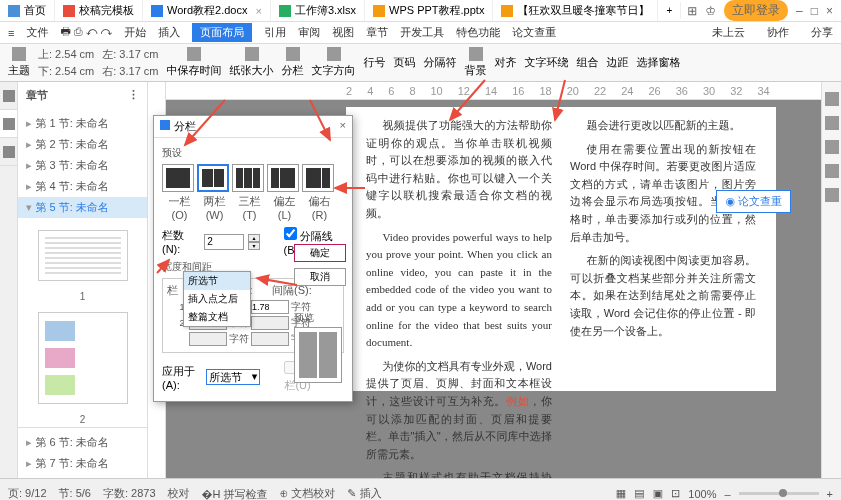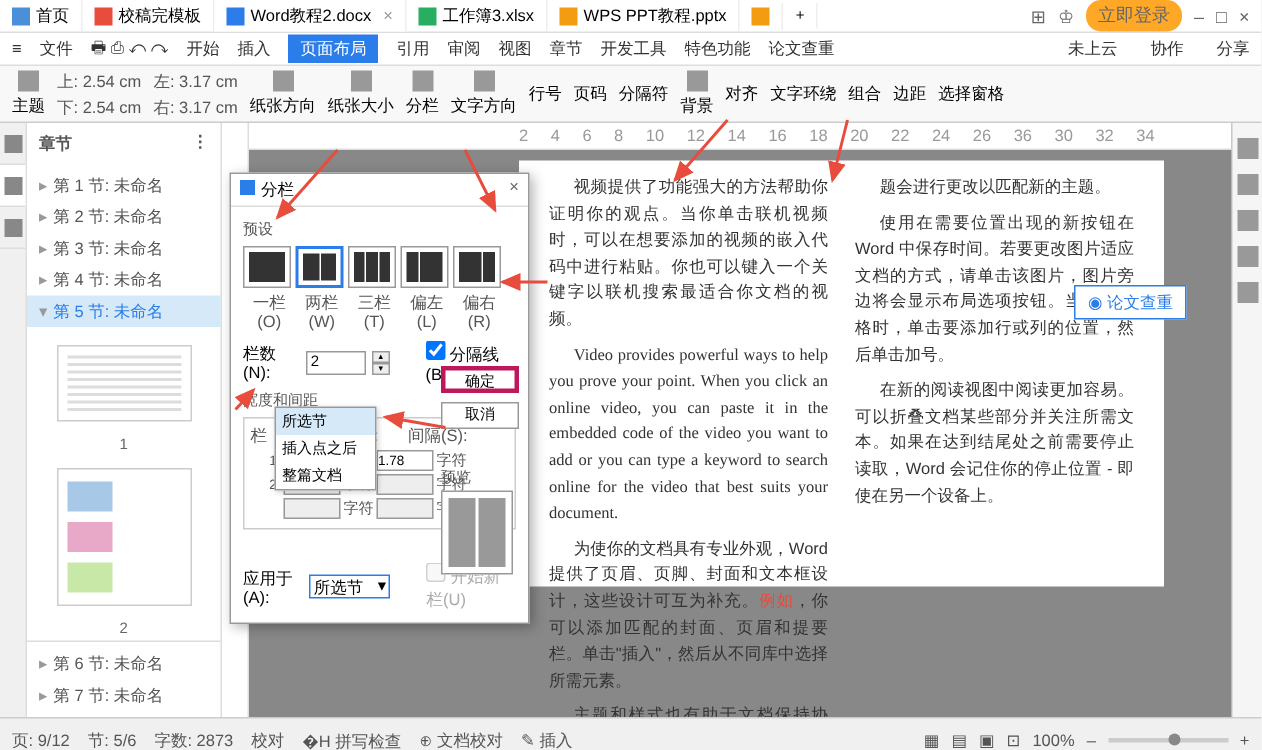--- a/index.html
+++ b/index.html
@@ -67,28 +67,28 @@
 .spinner-btn{height:8px;border:1px solid #999;background:#eee;font-size:6px;text-align:center;line-height:6px}
 .width-spacing{border:1px solid #ccc;padding:4px;margin-bottom:6px}
 .ws-header{display:flex;font-size:9px;color:#555;margin-bottom:2px}
 .ws-header span:first-child{width:50px}
 .ws-header span{width:55px}
 .ws-row{display:flex;align-items:center;gap:2px;margin-bottom:2px}
 .ws-row .num{width:20px;font-size:9px;color:#555;text-align:right}
 .ws-row input{width:38px;height:14px;border:1px solid #999;font-size:9px}
 .ws-row .unit{font-size:10px;color:#555;width:20px}
 .checkbox-row{display:flex;align-items:center;gap:3px;font-size:10px;margin:4px 0}
-.apply-row{display:flex;align-items:center;gap:4px;margin-top:22px;font-size:10px}
+.apply-row{display:flex;align-items:center;gap:4px;margin-top:8px;font-size:10px}
 .apply-select{width:68px;height:16px;border:1px solid #2b7de9;font-size:10px;position:relative}
 .dropdown{position:absolute;top:271px;left:183px;width:68px;background:#fff;border:1px solid #999;z-index:60;box-shadow:1px 1px 4px rgba(0,0,0,0.2)}
 .dropdown-item{padding:2px 4px;font-size:10px}
 .dropdown-item:first-child{background:#d6e9f8}
 .dialog-right{position:absolute;top:128px;right:6px;width:52px;display:flex;flex-direction:column;gap:6px}
 .dlg-btn{height:18px;border:1px solid #999;background:#fff;font-size:10px;text-align:center;line-height:16px}
-.dlg-btn.ok{border:3px solid #be185d}
+.dlg-btn.ok{border:1px solid #be185d}
 .preview-box{position:absolute;top:195px;right:6px;width:52px}
 .preview-label{font-size:10px;color:#555;margin-bottom:2px}
 .preview-img{width:48px;height:56px;border:1px solid #999;background:#fff;padding:4px;display:flex;gap:2px}
 .preview-col{flex:1;background:#999}
 .right-panel{width:20px;background:#f5f5f5;border-left:1px solid #ddd;display:flex;flex-direction:column;gap:10px;padding-top:10px;align-items:center}
 .right-panel-icon{width:14px;height:14px;background:#999}
 .float-btn{position:absolute;top:108px;right:30px;background:#fff;border:1px solid #2b7de9;padding:3px 8px;font-size:10px;color:#2b7de9;display:flex;align-items:center;gap:3px}
 .statusbar{height:30px;background:#f0f0f0;border-top:1px solid #ccc;display:flex;align-items:center;padding:0 8px;gap:12px;font-size:10px;color:#555}
 .statusbar-right{margin-left:auto;display:flex;gap:8px;align-items:center}
 .zoom-slider{width:80px;height:3px;background:#ccc;position:relative}
@@ -114,20 +114,21 @@
   <div class="tab">
       <span class="tab-icon green"></span>
       <span>工作簿3.xlsx</span>
     </div>
   <div class="tab">
       <span class="tab-icon orange"></span>
       <span>WPS PPT教程.pptx</span>
     </div>
   <div class="tab">
       <span class="tab-icon orange"></span>
+      <span>【狂欢双旦暖冬撞寒节日】</span>
     </div>
   <div class="tab">+</div>
   <div class="titlebar-right">
     <span>⊞</span>
     <span>♔</span>
     <span class="login-btn">立即登录</span>
     <span>–</span>
     <span>□</span>
     <span>×</span>
   </div>
@@ -170,21 +171,21 @@
   <div class="tb-group">
     <div class="tb-item">
         <span>左: 3.17 cm</span>
       </div>
     <div class="tb-item">
         <span>右: 3.17 cm</span>
       </div>
   </div>
   <div class="tb-group">
       <span class="tb-icon"></span>
-      <span>纸张方向</span>
+      <span>中保存时间</span>
     </div>
   <div class="tb-group">
       <span class="tb-icon"></span>
       <span>纸张大小</span>
     </div>
   <div class="tb-group">
       <span class="tb-icon"></span>
       <span>分栏</span>
     </div>
   <div class="tb-group">

